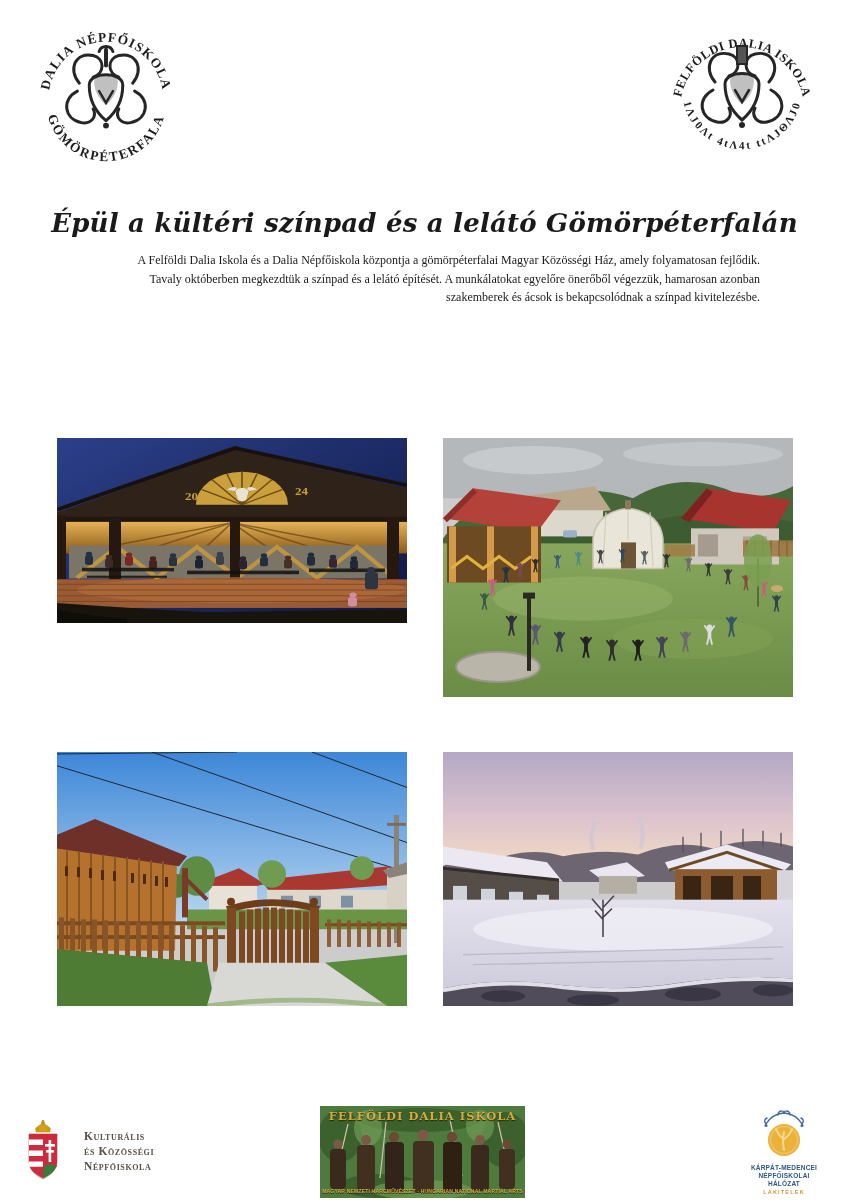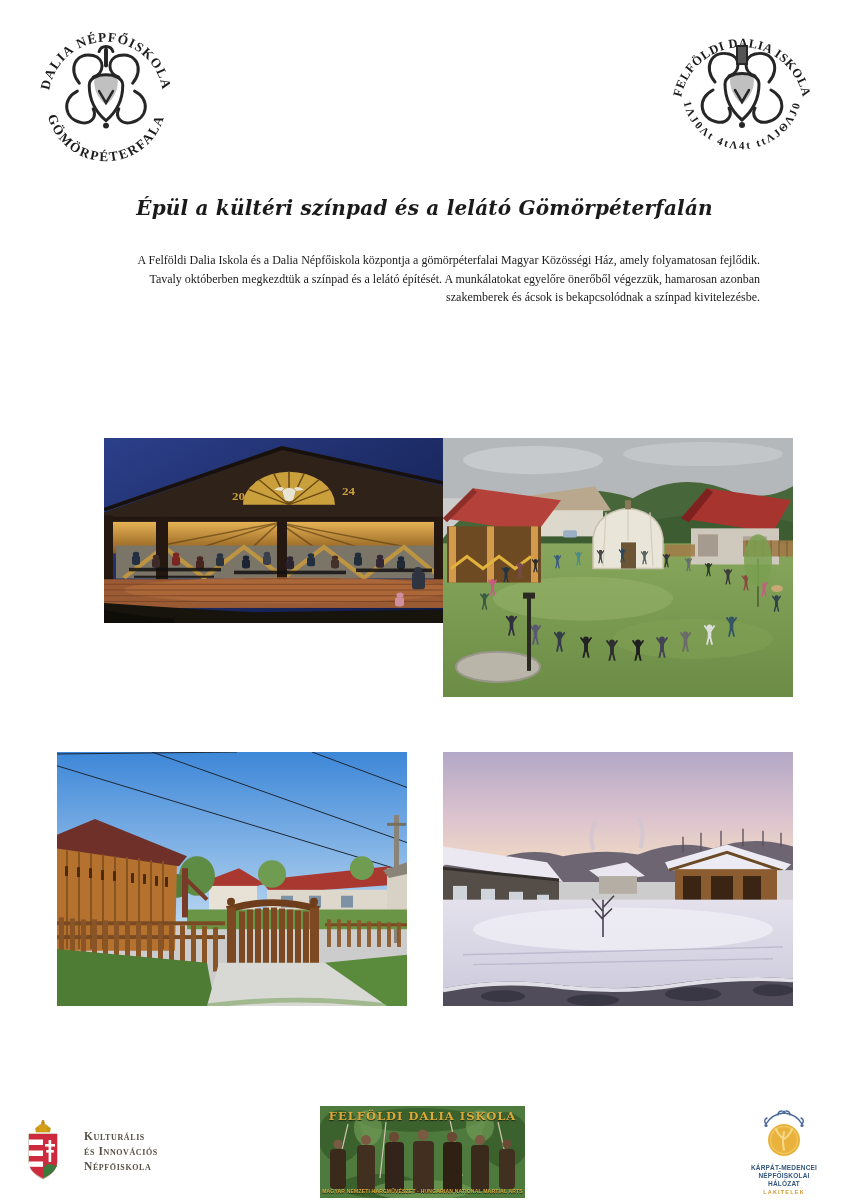--- a/index.html
+++ b/index.html
@@ -5,30 +5,30 @@
   html,body{margin:0;padding:0;background:#888;}
   .page{position:relative;width:849px;height:1200px;margin:0 auto;background:#fff;overflow:hidden;
         font-family:"Liberation Serif",serif;color:#1a1a1a;}
   
   .logo{position:absolute;}
   #logo-left{left:30px;top:22px;width:152px;height:148px;}
   #logo-right{left:664px;top:18px;width:156px;height:150px;}
   .logo svg{width:100%;height:100%;}
   .arc-text{font-family:"Liberation Serif",serif;font-weight:bold;fill:#1c1c1c;}
   
-  .title{position:absolute;left:0;right:0;top:183px;text-align:center;
+  .title{position:absolute;left:0;right:0;top:191px;text-align:center;
          font-family:"DejaVu Serif","Liberation Serif",serif;
-         font-weight:700;font-style:italic;font-size:20px;letter-spacing:.2px;}
+         font-weight:700;font-style:italic;font-size:26px;letter-spacing:.2px;}
   .para{position:absolute;left:108px;width:652px;font-size:12px;line-height:1.56;text-align:right;}
   #para1{top:239px;}
   #para2{top:348px;}
   
   .photo{position:absolute;width:350px;overflow:hidden;background:#ccc;}
   .photo svg{display:block;width:100%;height:100%;}
-  #photo1{left:57px;top:438px;height:185px;margin-left:47px;}
+  #photo1{left:57px;top:438px;height:185px;}
   #photo2{left:443px;top:438px;height:259px;}
   #photo3{left:57px;top:752px;height:254px;}
   #photo4{left:443px;top:752px;height:254px;}
   
   .ministry{position:absolute;left:28px;top:1120px;display:flex;align-items:center;gap:26px;}
   .ministry-text{font-family:"Liberation Serif",serif;color:#575046;font-size:11.5px;line-height:1.32;
                  font-variant:small-caps;letter-spacing:.6px;font-weight:600;}
   .banner{position:absolute;left:320px;top:1106px;width:205px;height:92px;overflow:hidden;}
   .banner svg{position:absolute;inset:0;width:100%;height:100%;}
   .banner-title{position:absolute;top:3px;left:0;right:0;text-align:center;
@@ -559,21 +559,21 @@
           </g>
         <path d="M15,14 H29 V42 Q29,52 15,58.2 Z" fill="#cd2a3e"></path>
         <path d="M15,50 Q17,44 21,44 Q25,44 29,47 L29,42 Q29,52 15,58.2 Z" fill="#3a7a3c"></path>
         <rect x="20.6" y="20" width="2.6" height="22" fill="#fff"></rect>
         <rect x="17" y="24" width="10" height="2.6" fill="#fff"></rect>
           <rect x="18.2" y="30" width="7.6" height="2.6" fill="#fff"></rect>
       </g>
     </svg>
     <div class="ministry-text">
       <div>Kulturális</div>
-      <div>és Innovációs</div>
+      <div>és Közösségi</div>
       <div>Népfőiskola</div>
     </div>
   </div>
 
   <div class="banner">
     <svg viewBox="0 0 205 92" preserveAspectRatio="none">
       <rect width="205" height="92" fill="#4e7a3e"></rect>
       <g fill="#3a5f2c" opacity=".9">
         <ellipse cx="20" cy="30" rx="22" ry="26"></ellipse>
           <ellipse cx="185" cy="34" rx="24" ry="28"></ellipse>

